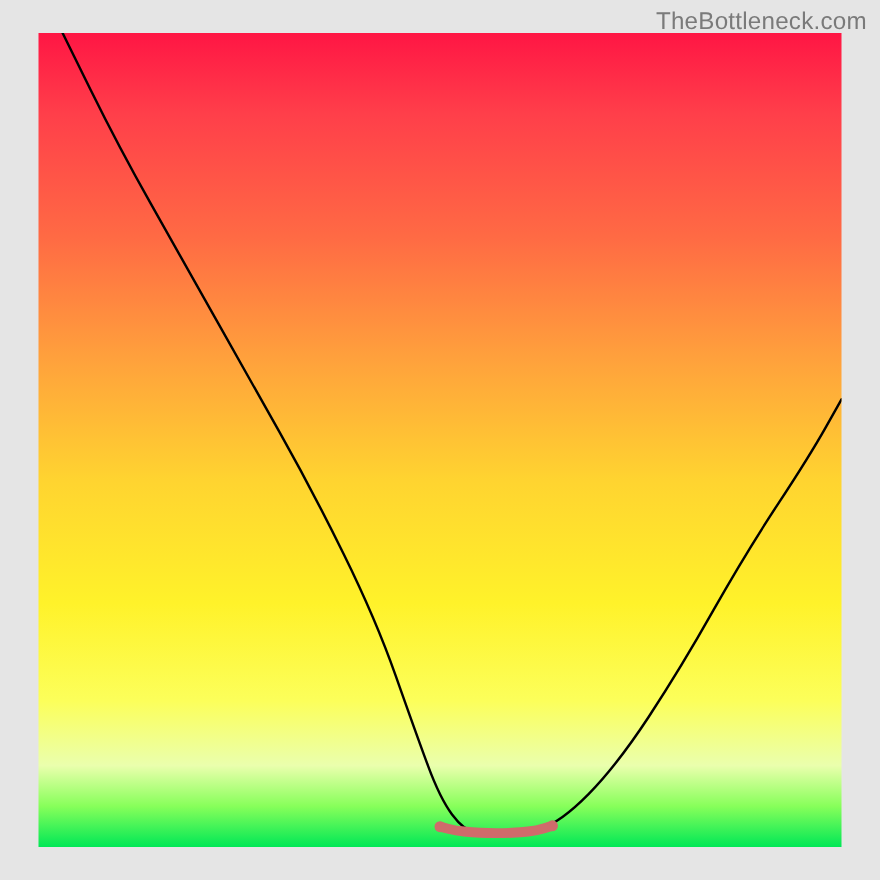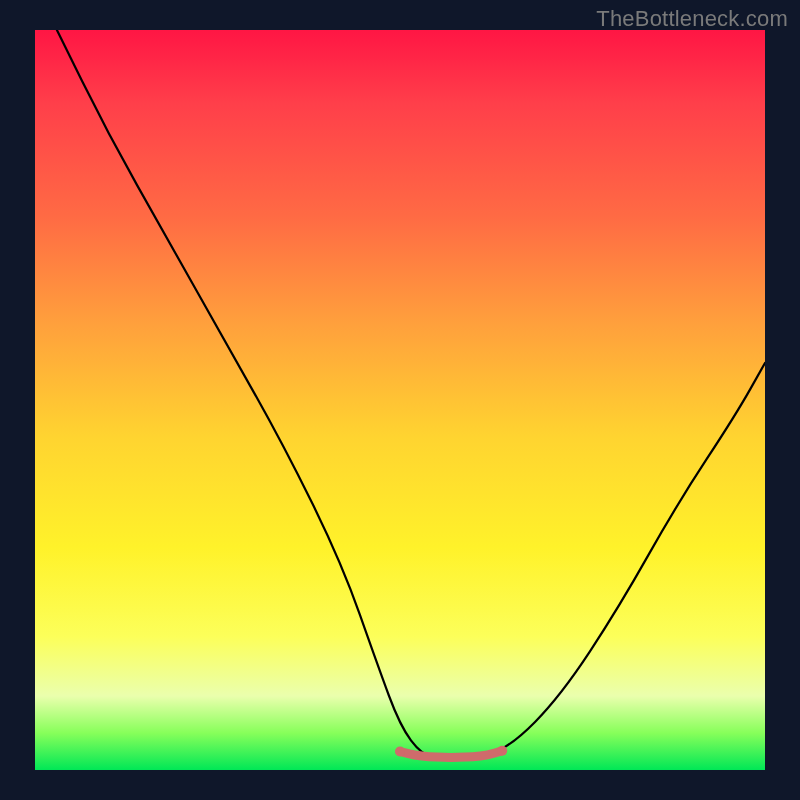--- a/index.html
+++ b/index.html
@@ -8,21 +8,21 @@
     width: 800px;
     height: 800px;
     background: #000;
     overflow: hidden;
     font-family: Arial, Helvetica, sans-serif;
   }
   .container {
     position: relative;
     width: 800px;
     height: 800px;
-    background: #0f172a;
+    background: #e5e5e5;
   }
   .plot-area {
     position: absolute;
     left: 35px;
     top: 30px;
     width: 730px;
     height: 740px;
     
     background: linear-gradient(
       to bottom,

